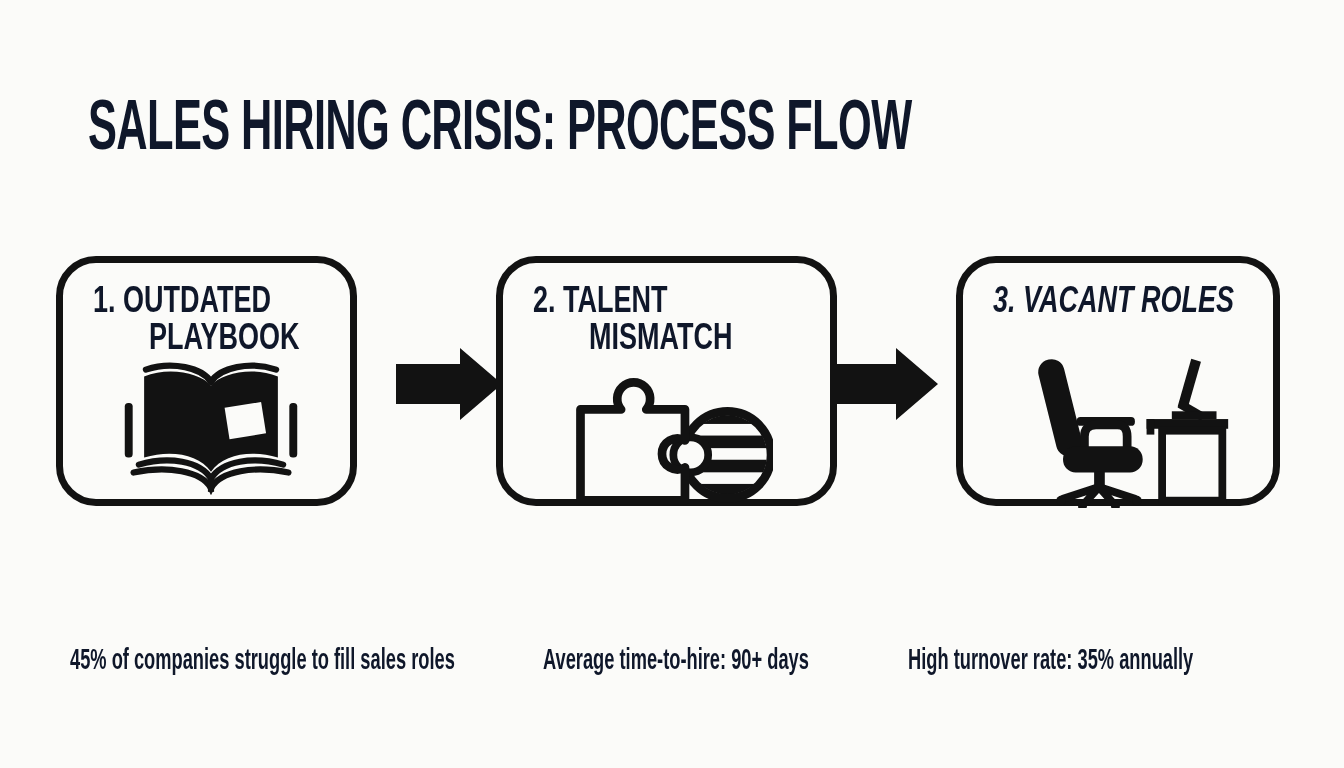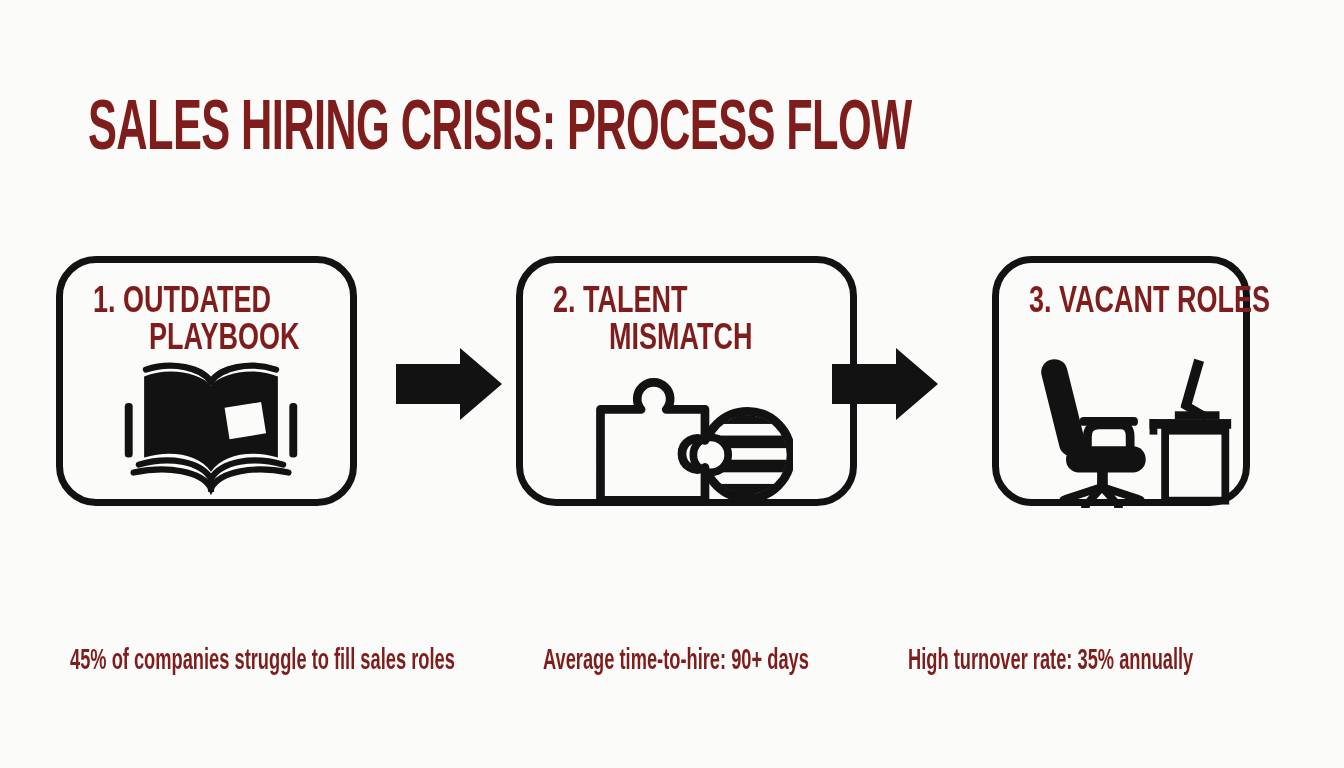--- a/index.html
+++ b/index.html
@@ -1,36 +1,36 @@
 <!DOCTYPE html>
 <html><head>
 <meta charset="utf-8">
 <style>
   * { margin:0; padding:0; box-sizing:border-box; }
   html,body { background:#e9e9e7; }
   .canvas {
     position:relative; width:1344px; height:768px;
     background:#FBFBF9; overflow:hidden;
-    font-family:"Liberation Sans", sans-serif; color:#7f1d1d;
+    font-family:"Liberation Sans", sans-serif; color:#0f172a;
   }
   .condensed { display:inline-block; transform-origin:left top; white-space:nowrap; }
 
   .title {
     position:absolute; left:88px; top:90px;
     font-size:70px; font-weight:bold; letter-spacing:-1px;
     transform:scaleX(0.62); line-height:1;
   }
 
   .step-box {
     position:absolute; top:256px; height:250px;
     border:7px solid #121212; border-radius:40px; background:transparent;
   }
   .box-1 { left:56px;  width:301px; }
-  .box-2 { left:516px; width:341px; }
-  .box-3 { left:992px; width:258px; }
+  .box-2 { left:496px; width:341px; }
+  .box-3 { left:956px; width:324px;font-style:italic; }
 
   .step-label { position:absolute; top:18px; left:30px; right:6px; }
   .step-label .line {
     display:block; font-size:36px; font-weight:bold; line-height:37px;
     transform:scaleX(0.75); transform-origin:left top; white-space:nowrap;
   }
   .step-label .line2 { margin-left:56px; }
   .step-label .line2:empty { display:none; }
 
   .step-icon { position:absolute; left:50%; }

